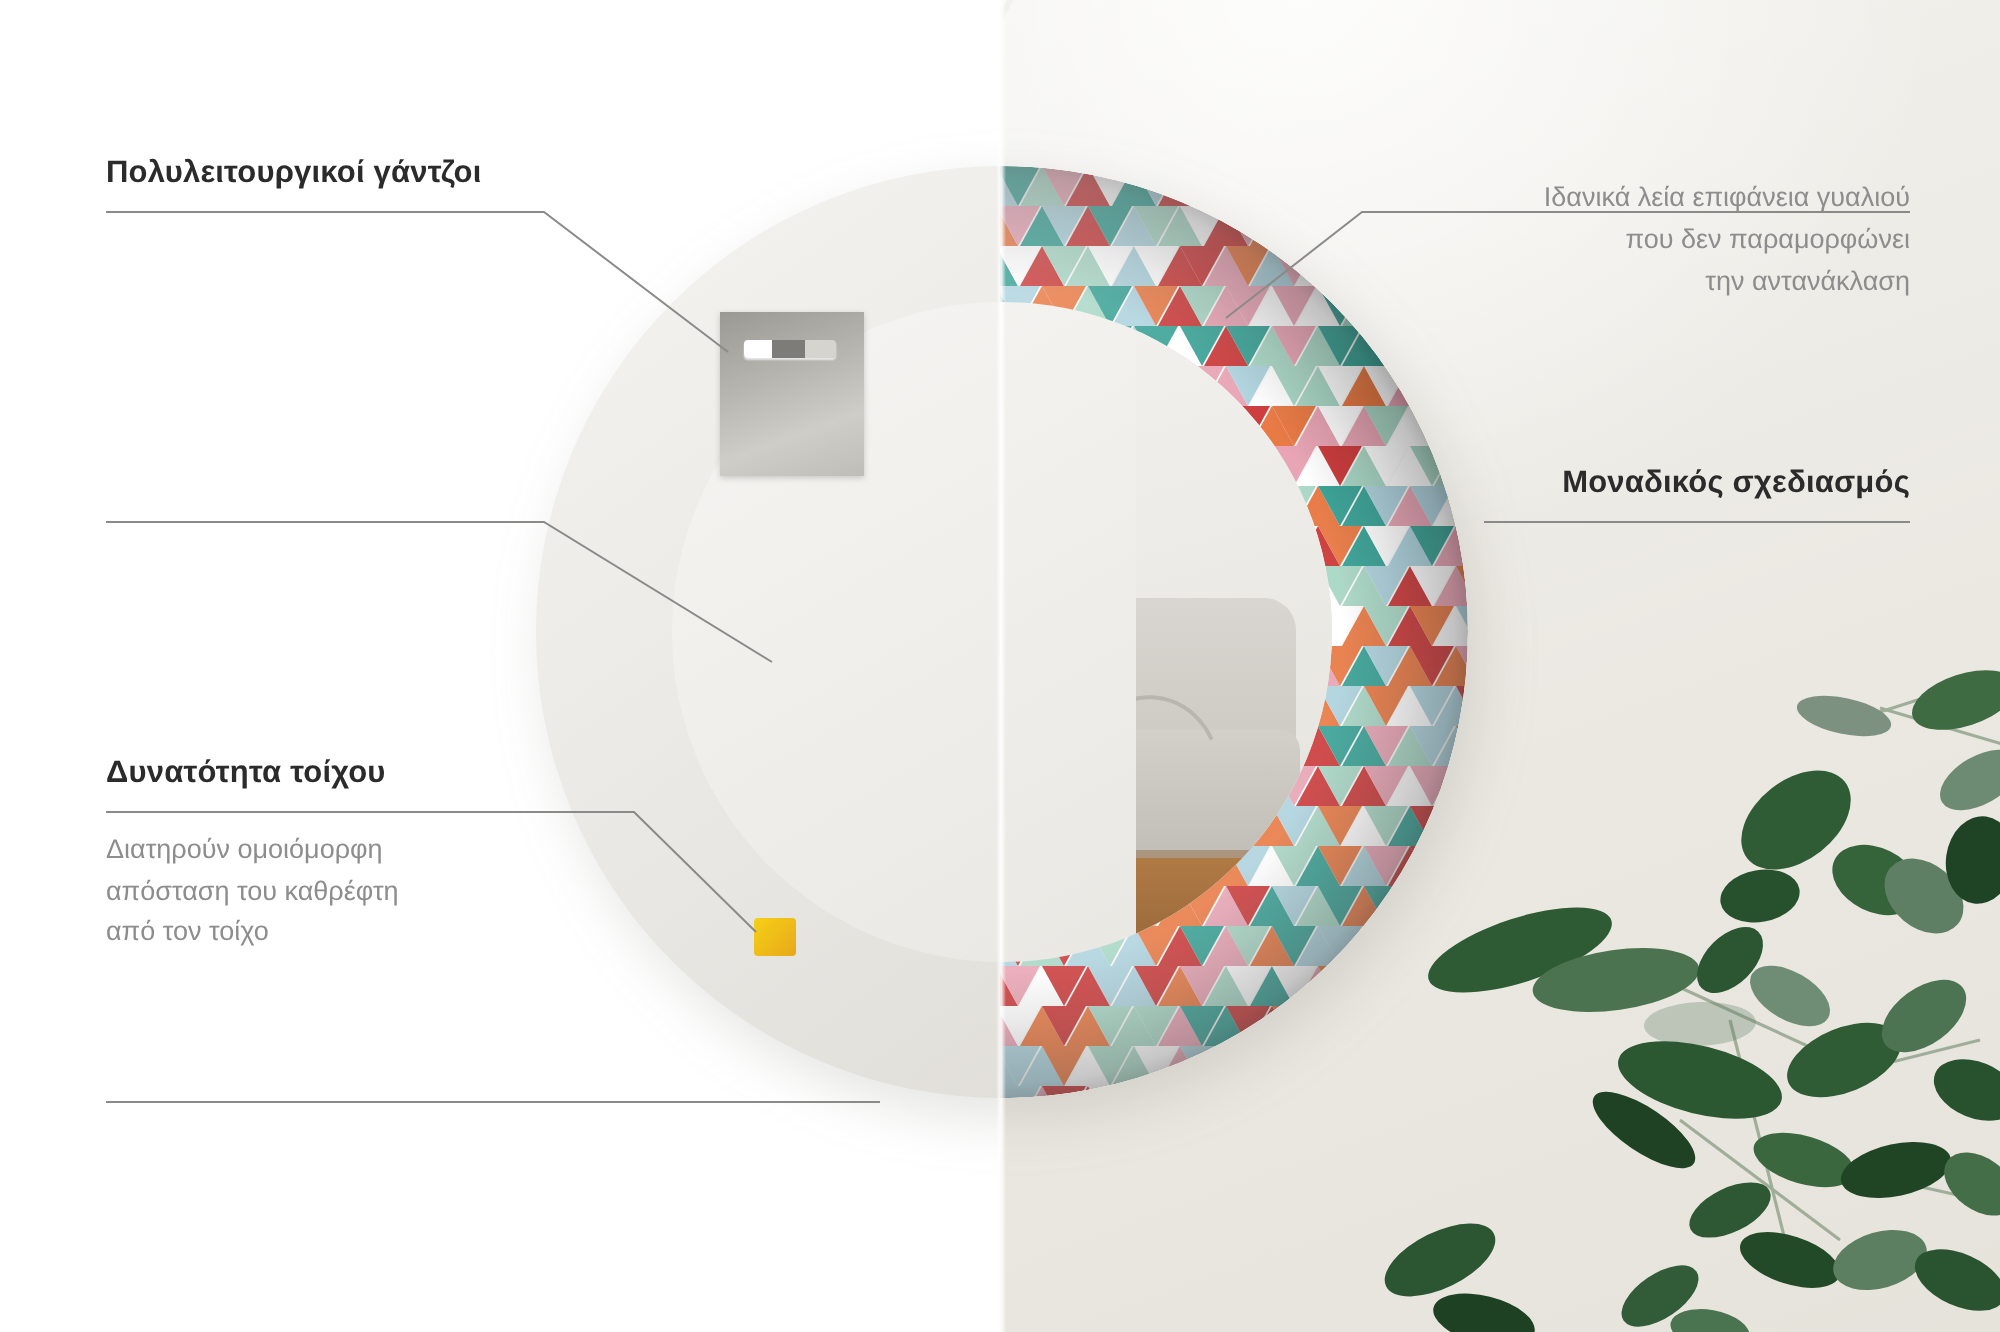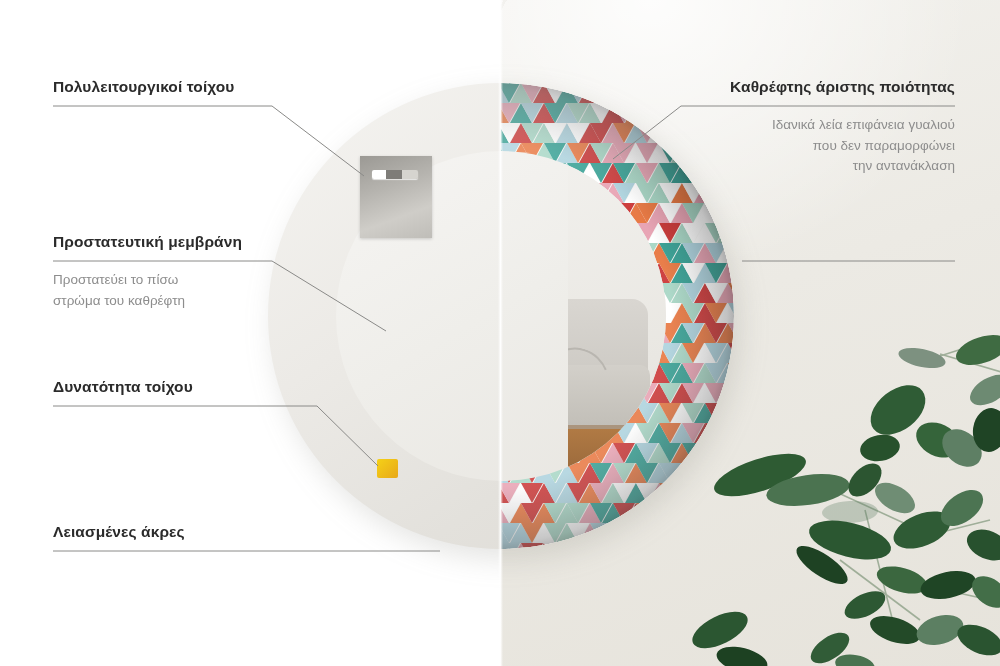--- a/index.html
+++ b/index.html
@@ -731,50 +731,46 @@
     <polyline points="53,406 317,406 378,466" fill="none" stroke="#8a8a88" stroke-width="1"></polyline>
 
     <polyline points="53,551 440,551" fill="none" stroke="#8a8a88" stroke-width="1"></polyline>
 
     <polyline points="955,106 681,106 613,159" fill="none" stroke="#8a8a88" stroke-width="1"></polyline>
 
     <polyline points="955,261 742,261" fill="none" stroke="#8a8a88" stroke-width="1"></polyline>
   </svg>
 
   <div class="callout left" style="top:78px;">
-    <h3 style="padding-bottom: 7px; border-bottom: none;">Πολυλειτουργικοί τοίχου</h3>
+    <h3 style="padding-bottom: 7px; border-bottom: none;">Πολυλειτουργικοί γάντζοι</h3>
     <div class="rule-space"></div>
   </div>
 
-  <div class="callout left" style="top:233px;">
-    <h3 style="padding-bottom: 7px; border-bottom: none;">Προστατευτική μεμβράνη</h3>
-    <div class="rule-space"></div>
-    <p style="white-space:pre-line;">Προστατεύει το πίσω
-στρώμα του καθρέφτη</p>
-  </div>
 
   <div class="callout left" style="top:378px;">
     <h3 style="padding-bottom: 7px; border-bottom: none;">Δυνατότητα τοίχου</h3>
     <div class="rule-space"></div>
+    <p style="white-space:pre-line;">Διατηρούν ομοιόμορφη
+απόσταση του καθρέφτη
+από τον τοίχο</p>
   </div>
 
   <div class="callout left" style="top:523px;">
-    <h3 style="padding-bottom: 7px; border-bottom: none;">Λειασμένες άκρες</h3>
     <div class="rule-space"></div>
   </div>
 
   <div class="callout right" style="top:78px;">
-    <h3 style="padding-bottom: 7px; border-bottom: none;">Καθρέφτης άριστης ποιότητας</h3>
     <div class="rule-space"></div>
     <p style="white-space:pre-line;">Ιδανικά λεία επιφάνεια γυαλιού
 που δεν παραμορφώνει
 την αντανάκλαση</p>
   </div>
 
   <div class="callout right" style="top:233px;">
+    <h3 style="padding-bottom: 7px; border-bottom: none;">Μοναδικός σχεδιασμός</h3>
     <div class="rule-space"></div>
   </div>
 
   <div class="foliage">
     <svg width="320" height="340" viewBox="0 0 320 340">
       <g stroke="#93a58d" stroke-width="1.6" fill="none" opacity=".85">
         <path d="M250 24 L318 44"></path>
         <path d="M300 10 L250 26"></path>
         <path d="M120 150 L240 205"></path>
         <path d="M175 180 L205 300"></path>

